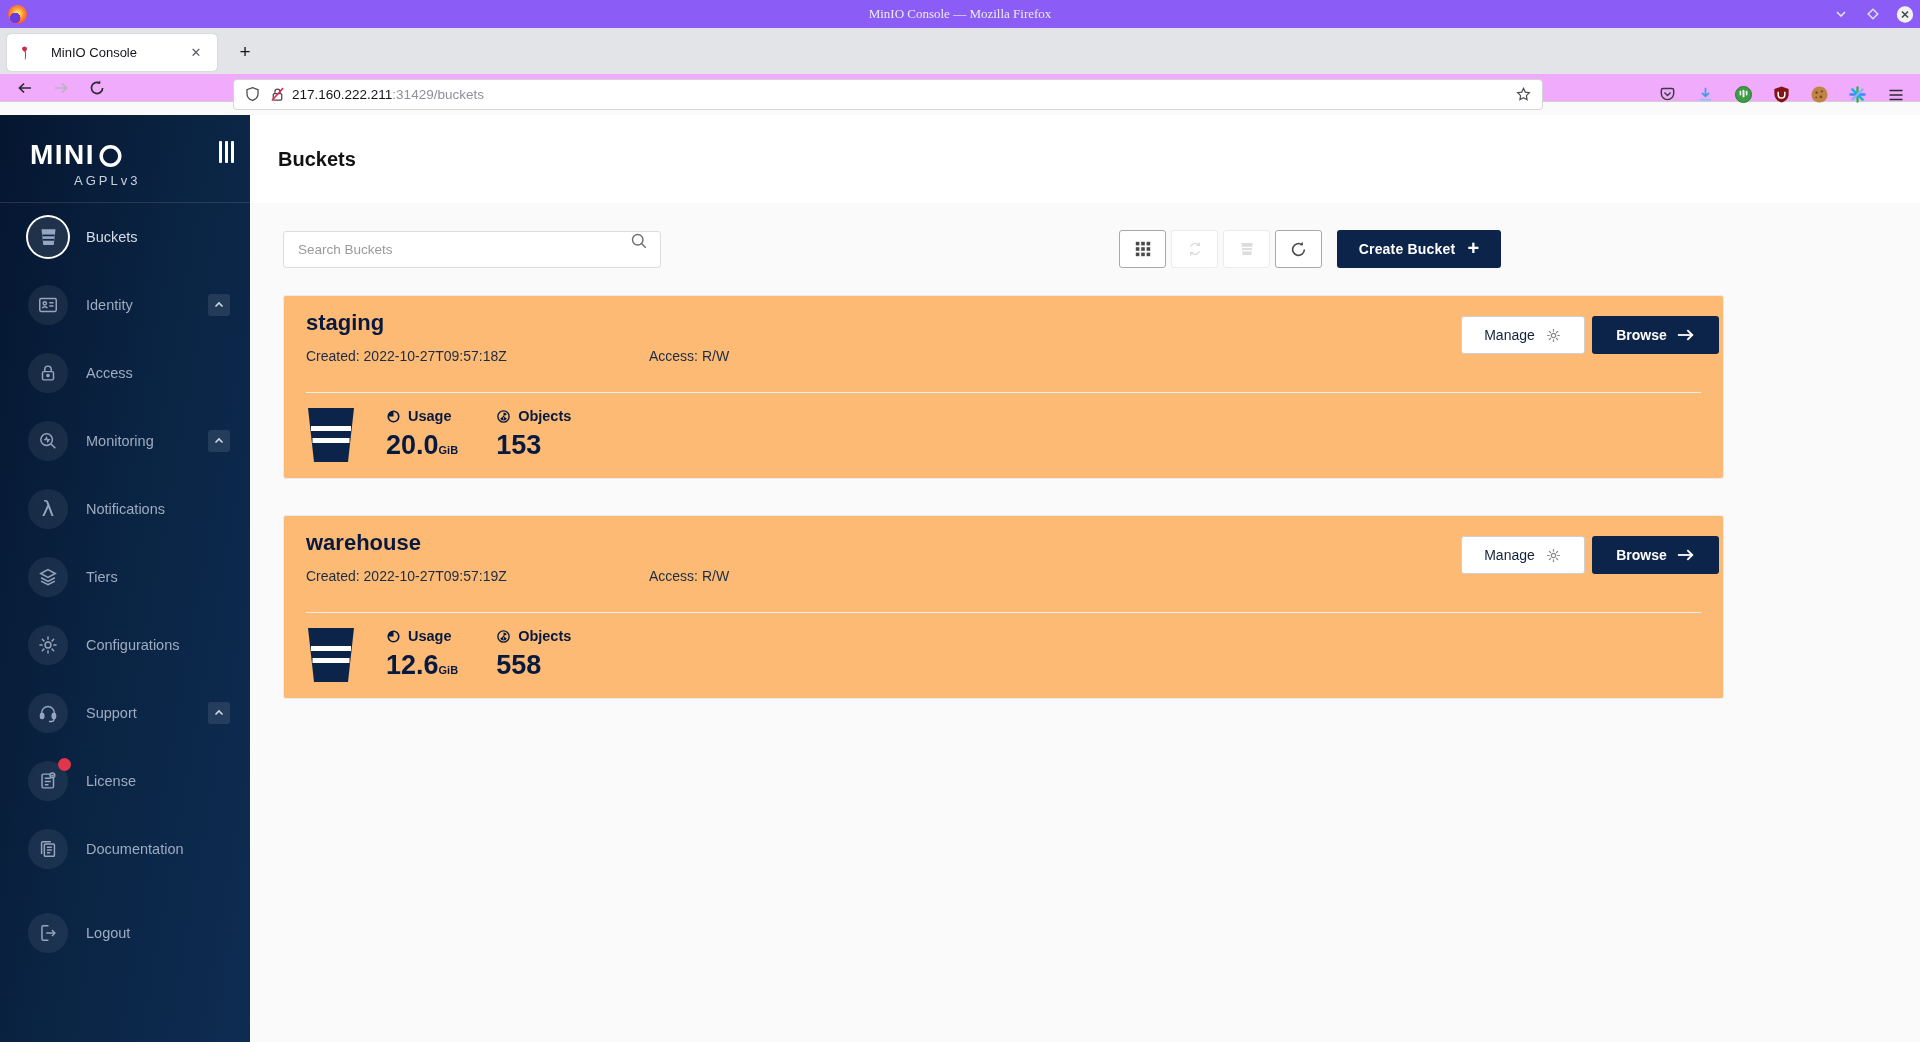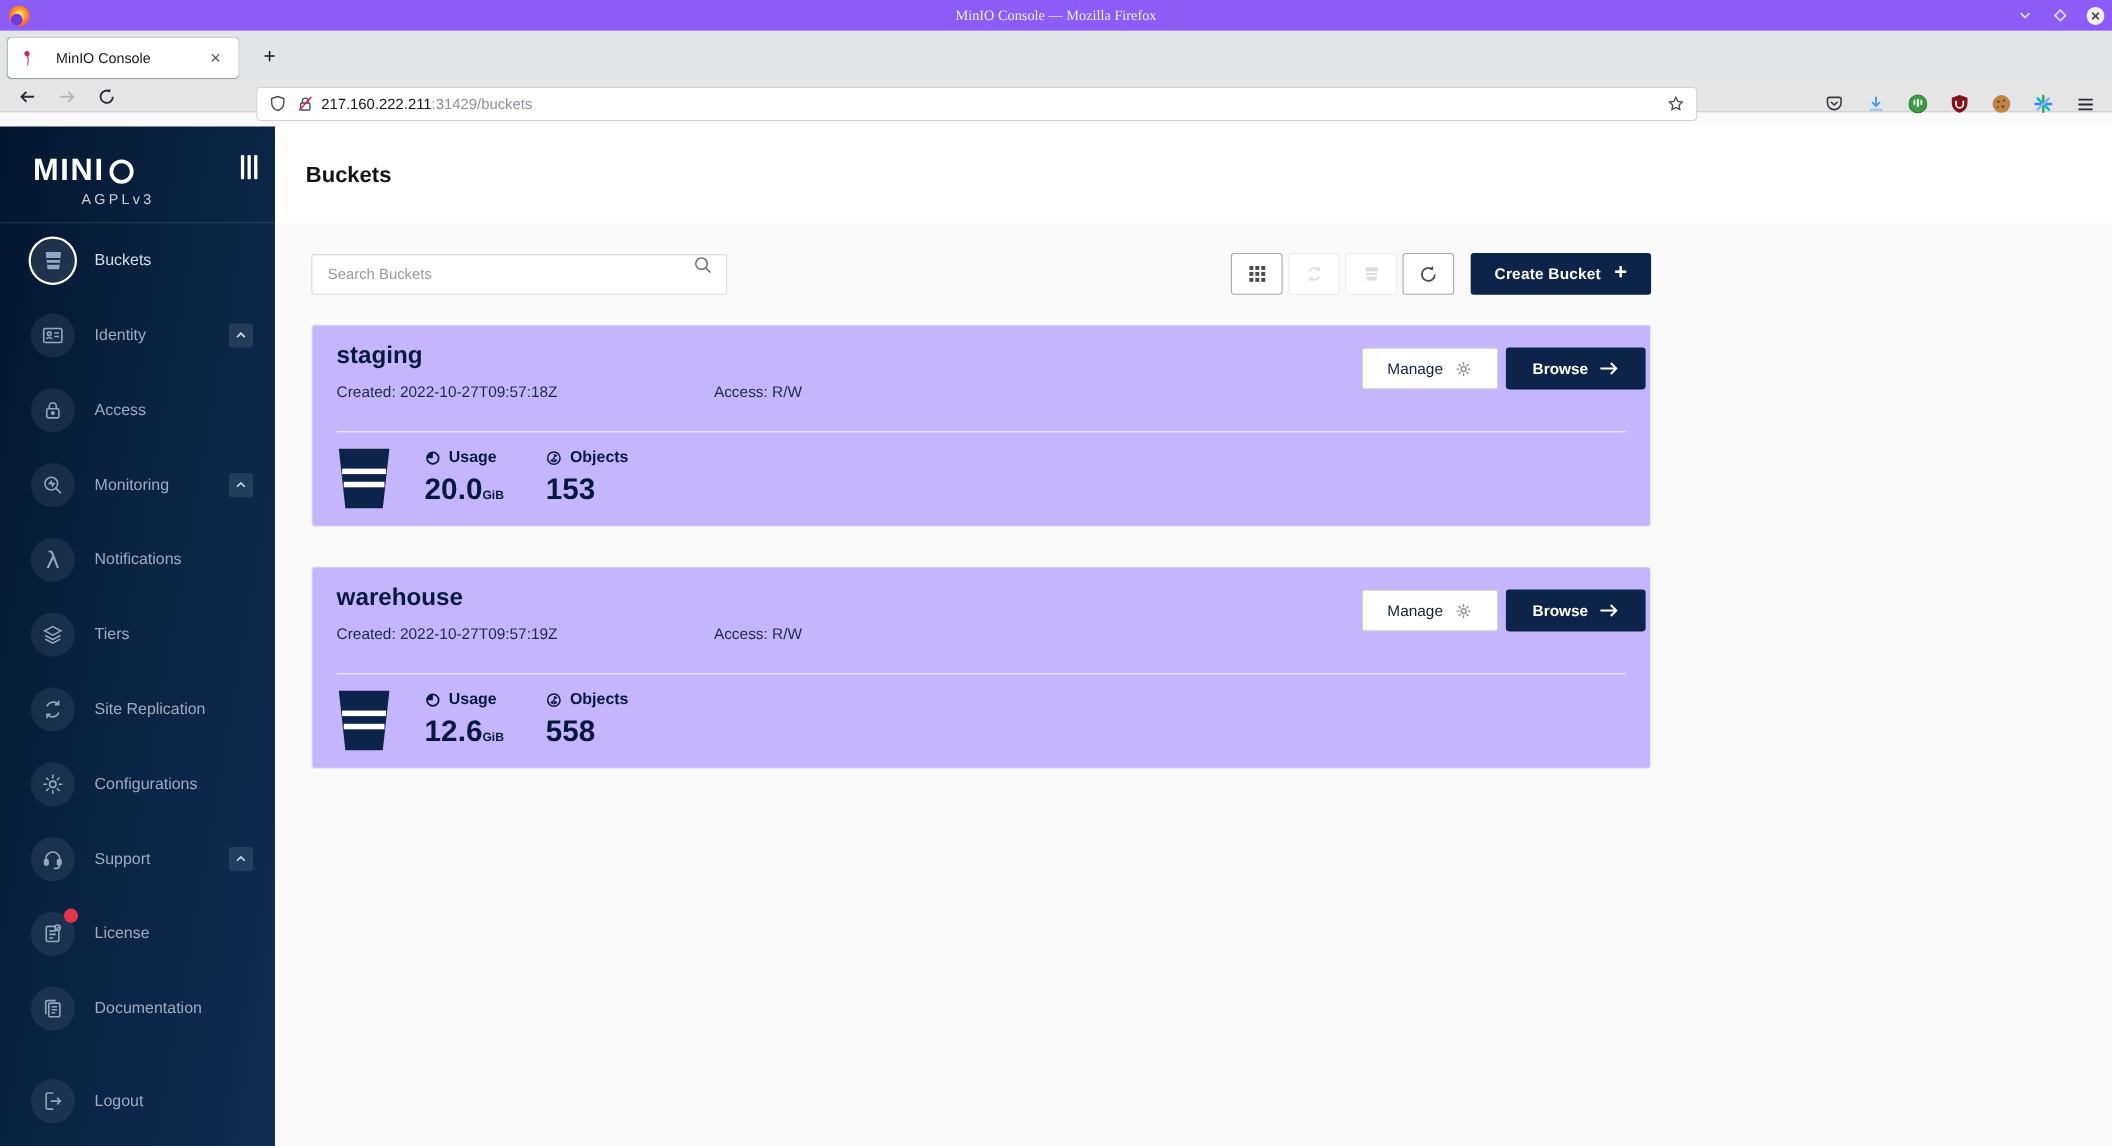--- a/index.html
+++ b/index.html
@@ -14,21 +14,21 @@
   .win-title{position:absolute;left:0;right:0;text-align:center;font-size:13px;color:#ececec;}
   .win-controls{position:absolute;right:6px;top:0;height:28px;display:flex;align-items:center;gap:14px;}
   .wc{width:18px;height:18px;display:flex;align-items:center;justify-content:center;}
 
   .tabbar{position:absolute;left:0;top:28px;width:1920px;height:46px;background:#e3e4e8;display:flex;align-items:center;}
   .tab{position:absolute;left:7px;top:6px;width:210px;height:37px;background:#fff;border-radius:4px;box-shadow:0 0 1px rgba(0,0,0,.35);display:flex;align-items:center;padding:0 10px;}
   .tab-title{font-size:13px;color:#15141a;margin-left:19px;flex:1;}
   .tab-close{color:#5b5b66;font-size:13px;width:22px;height:22px;display:flex;align-items:center;justify-content:center;border-radius:3px;}
   .newtab{position:absolute;left:230px;top:9px;width:30px;height:30px;display:flex;align-items:center;justify-content:center;font-size:19px;color:#15141a;border-radius:4px;}
 
-  .navbar{position:absolute;left:0;top:74px;width:1920px;height:28px;background:#e5e5e5;border-bottom:1px solid #cfcfd4;display:flex;align-items:center;}
+  .navbar{position:absolute;left:0;top:74px;width:1920px;height:28px;background:#f0abfc;border-bottom:1px solid #cfcfd4;display:flex;align-items:center;}
   .nav-btn{width:30px;height:30px;display:flex;align-items:center;justify-content:center;border-radius:4px;}
   .urlbar{position:absolute;left:233px;top:5px;width:1310px;height:31px;background:#fff;border:1px solid #d4d4d8;border-radius:4px;display:flex;align-items:center;padding:0 10px;}
   .url-host{font-size:13.5px;color:#15141a;margin-left:6px;}
   .url-rest{font-size:13.5px;color:#8f8f9d;}
   .url-star{margin-left:auto;}
   .ext-row{position:absolute;right:14px;top:0;height:41px;display:flex;align-items:center;gap:17px;}
   .ext{width:21px;height:21px;display:flex;align-items:center;justify-content:center;}
 
   
   .app{position:absolute;left:0;top:115px;width:1920px;height:927px;display:flex;}
@@ -61,21 +61,21 @@
   .toolbar{display:flex;align-items:center;width:1218px;}
   .search{width:378px;height:37px;background:#fff;border:1px solid #dcdcdc;border-radius:3px;display:flex;padding:0 12px;}
   .search input{border:none;outline:none;flex:1;font-size:13.5px;font-family:"Liberation Sans",sans-serif;color:#333;background:transparent;}
   .search input::placeholder{color:#9a9a9a;}
   .tool-group{margin-left:auto;display:flex;align-items:center;gap:5px;}
   .iconbtn{width:47px;height:38px;background:#fff;border:1px solid #a9a9a9;border-radius:3px;display:flex;align-items:center;justify-content:center;}
   .iconbtn.disabled{border-color:#ececec;}
   .create-btn{margin-left:10px;width:164px;height:38px;background:#0c2449;border-radius:3px;color:#fff;display:flex;align-items:center;justify-content:center;gap:12px;font-size:14px;font-weight:700;letter-spacing:.2px;}
   .create-plus{font-size:20px;font-weight:700;line-height:1;margin-top:-2px;}
 
-  .card{width:1218px;height:184px;background:#c4b5fd;border:1px solid #eaeaea;border-radius:3px;margin-top:27px;position:relative;padding:0 22px;}
+  .card{width:1441px;height:184px;background:#fdba74;border:1px solid #eaeaea;border-radius:3px;margin-top:27px;position:relative;padding:0 22px;}
   .bucket-name{position:absolute;left:22px;top:14px;font-size:22px;font-weight:700;color:#07193E;cursor:pointer;}
   .meta-created{position:absolute;left:22px;top:52px;font-size:14px;color:#1b2b45;}
   .meta-access{position:absolute;left:365px;top:52px;font-size:14px;color:#1b2b45;}
   .card-buttons{position:absolute;right:4px;top:20px;display:flex;gap:7px;}
   .btn-manage{width:124px;height:38px;background:#fff;border:1px solid #d0d0d0;border-radius:3px;display:flex;align-items:center;justify-content:center;gap:10px;font-size:14px;color:#14233d;}
   .btn-browse{width:127px;height:38px;background:#0c2449;border:none;border-radius:3px;display:flex;align-items:center;justify-content:center;gap:10px;font-size:14px;font-weight:700;color:#fff;}
   .card-divider{position:absolute;left:22px;right:22px;top:96px;height:1px;background:#ededed;}
   .metrics{position:absolute;left:22px;top:110px;display:flex;}
   .bucket-art{width:50px;height:58px;}
   .metric-col{margin-left:30px;}
@@ -303,31 +303,20 @@
           <span class="mi-circle">
             <svg width="22" height="22" viewBox="0 0 24 24" fill="none" stroke="#97a6bf" stroke-width="1.6">
                 <path d="M12 4l8 4.2-8 4.2-8-4.2z"></path>
                 <path d="M4.5 12.8l7.5 4 7.5-4"></path>
                 <path d="M4.5 16.4l7.5 4 7.5-4"></path>
               </svg>
           </span>
           <span class="mi-label">Tiers</span>
         </div>
 
-        <div class="menu-item">
-          <span class="mi-circle">
-            <svg width="22" height="22" viewBox="0 0 24 24" fill="none" stroke="#97a6bf" stroke-width="1.6">
-                <path d="M6 9a7 7 0 0 1 11.5-2.2"></path>
-                <polyline points="17.8,3.4 17.8,7.2 14,7.2"></polyline>
-                <path d="M18 15a7 7 0 0 1-11.5 2.2"></path>
-                <polyline points="6.2,20.6 6.2,16.8 10,16.8"></polyline>
-              </svg>
-          </span>
-          <span class="mi-label">Site Replication</span>
-        </div>
 
         <div class="menu-item">
           <span class="mi-circle">
             <svg width="22" height="22" viewBox="0 0 24 24" fill="none" stroke="#97a6bf" stroke-width="1.6" stroke-linecap="round">
                 <circle cx="12" cy="12" r="3.2"></circle>
                 <g>
                   <line x1="12" y1="3.2" x2="12" y2="5.6"></line>
                   <line x1="12" y1="18.4" x2="12" y2="20.8"></line>
                   <line x1="3.2" y1="12" x2="5.6" y2="12"></line>
                   <line x1="18.4" y1="12" x2="20.8" y2="12"></line>

